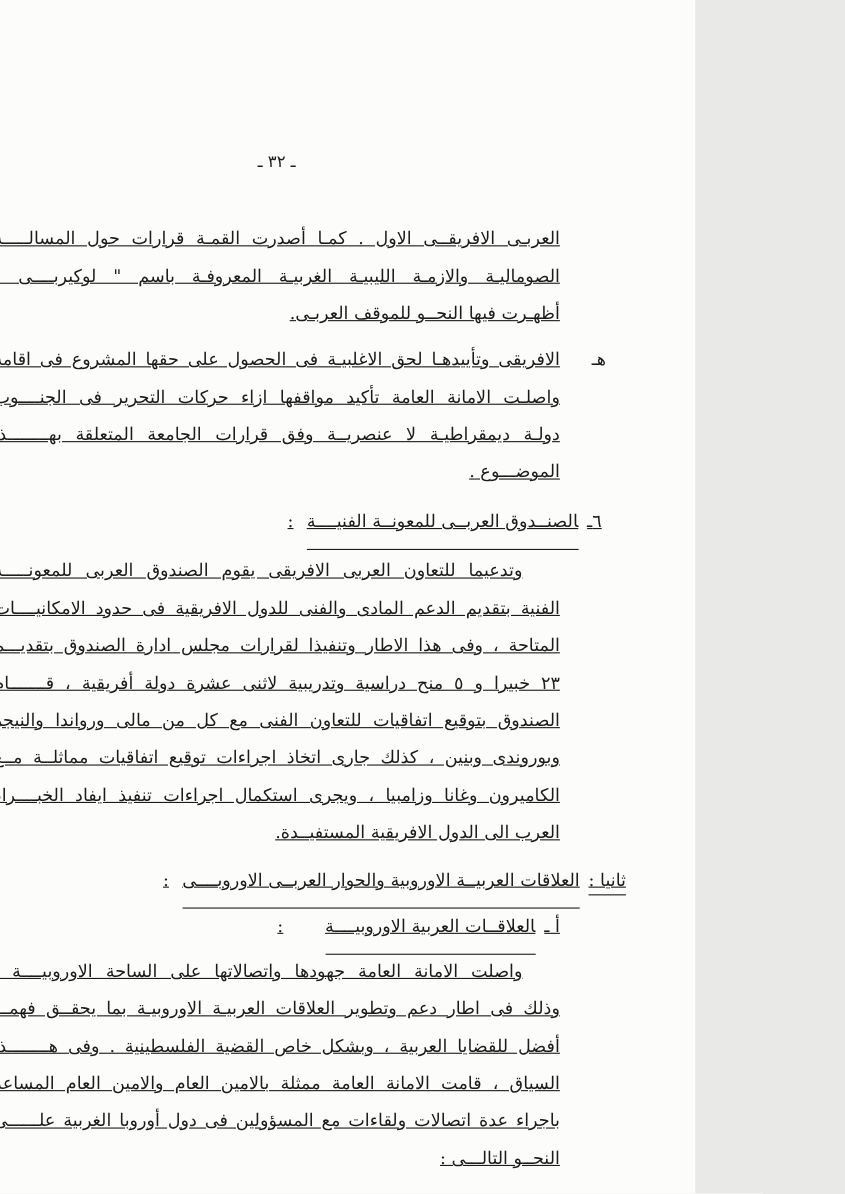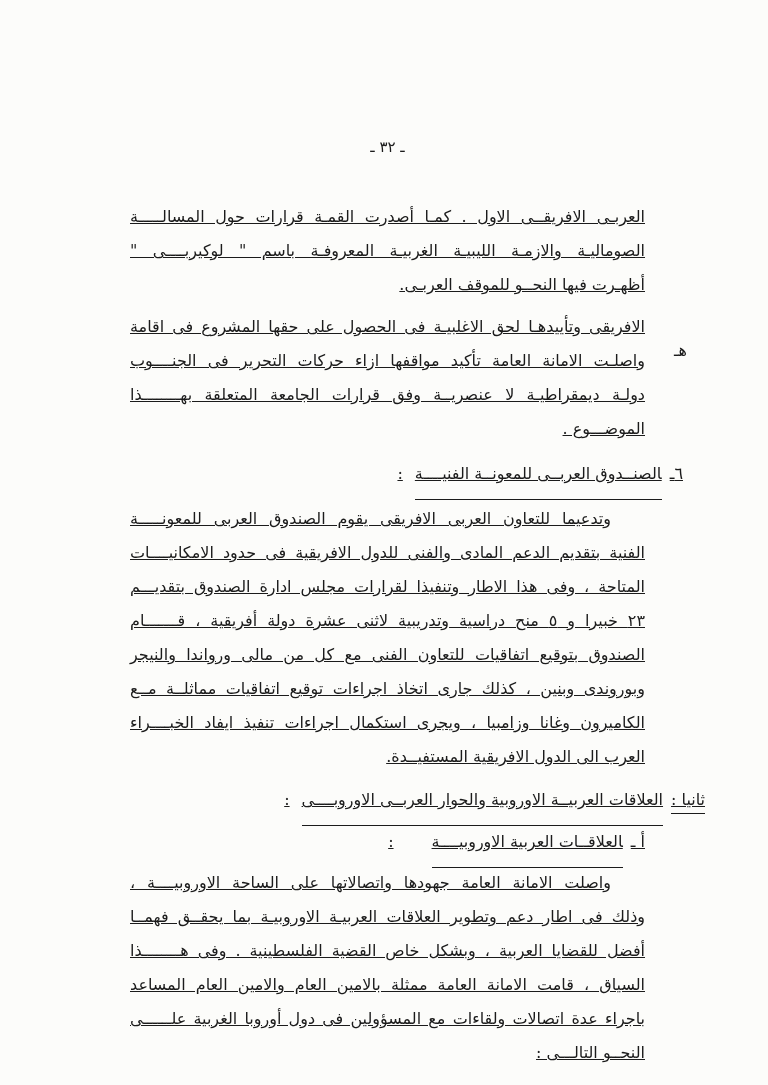--- a/index.html
+++ b/index.html
@@ -3,21 +3,21 @@
 <meta charset="utf-8">
 <style>
   * { box-sizing: border-box; }
   html, body { margin: 0; padding: 0; }
   body {
     width: 768px; height: 1085px;
     background: #e9e9e7;
     font-family: "DejaVu Serif", "DejaVu Sans", serif;
   }
   .page {
-    width: 768px; height: 1085px;
+    width: 632px; height: 1085px;
     background: #fcfcfa;
     position: relative;
     overflow: hidden;
     color: #1b1b1b;
   }
   .page-number {
     position: absolute;
     top: 138px; right: 123px; width: 515px;
     text-align: center;
     font-size: 15px;
@@ -40,21 +40,20 @@
     text-align: right;
     text-align-last: auto;
   }
   .line.indent { text-indent: 34px; }
   .para { margin: 0 0 8px 0; }
   .item { position: relative; margin: 0 0 10px 0; }
   .item-marker {
     position: absolute;
     right: -42px; top: 0;
     line-height: 34px;
-    margin-top: 24px;
   }
   .heading { line-height: 36px; margin: 0 0 10px 0; white-space: nowrap; }
   .heading.tight { margin-bottom: 6px; }
   .outdent-1 { margin-right: -38px; }
   .outdent-2 { margin-right: -60px; }
   .u {
     border-bottom: 1.5px solid #1b1b1b;
     padding-bottom: 16px;
   }
   .marker-u {

